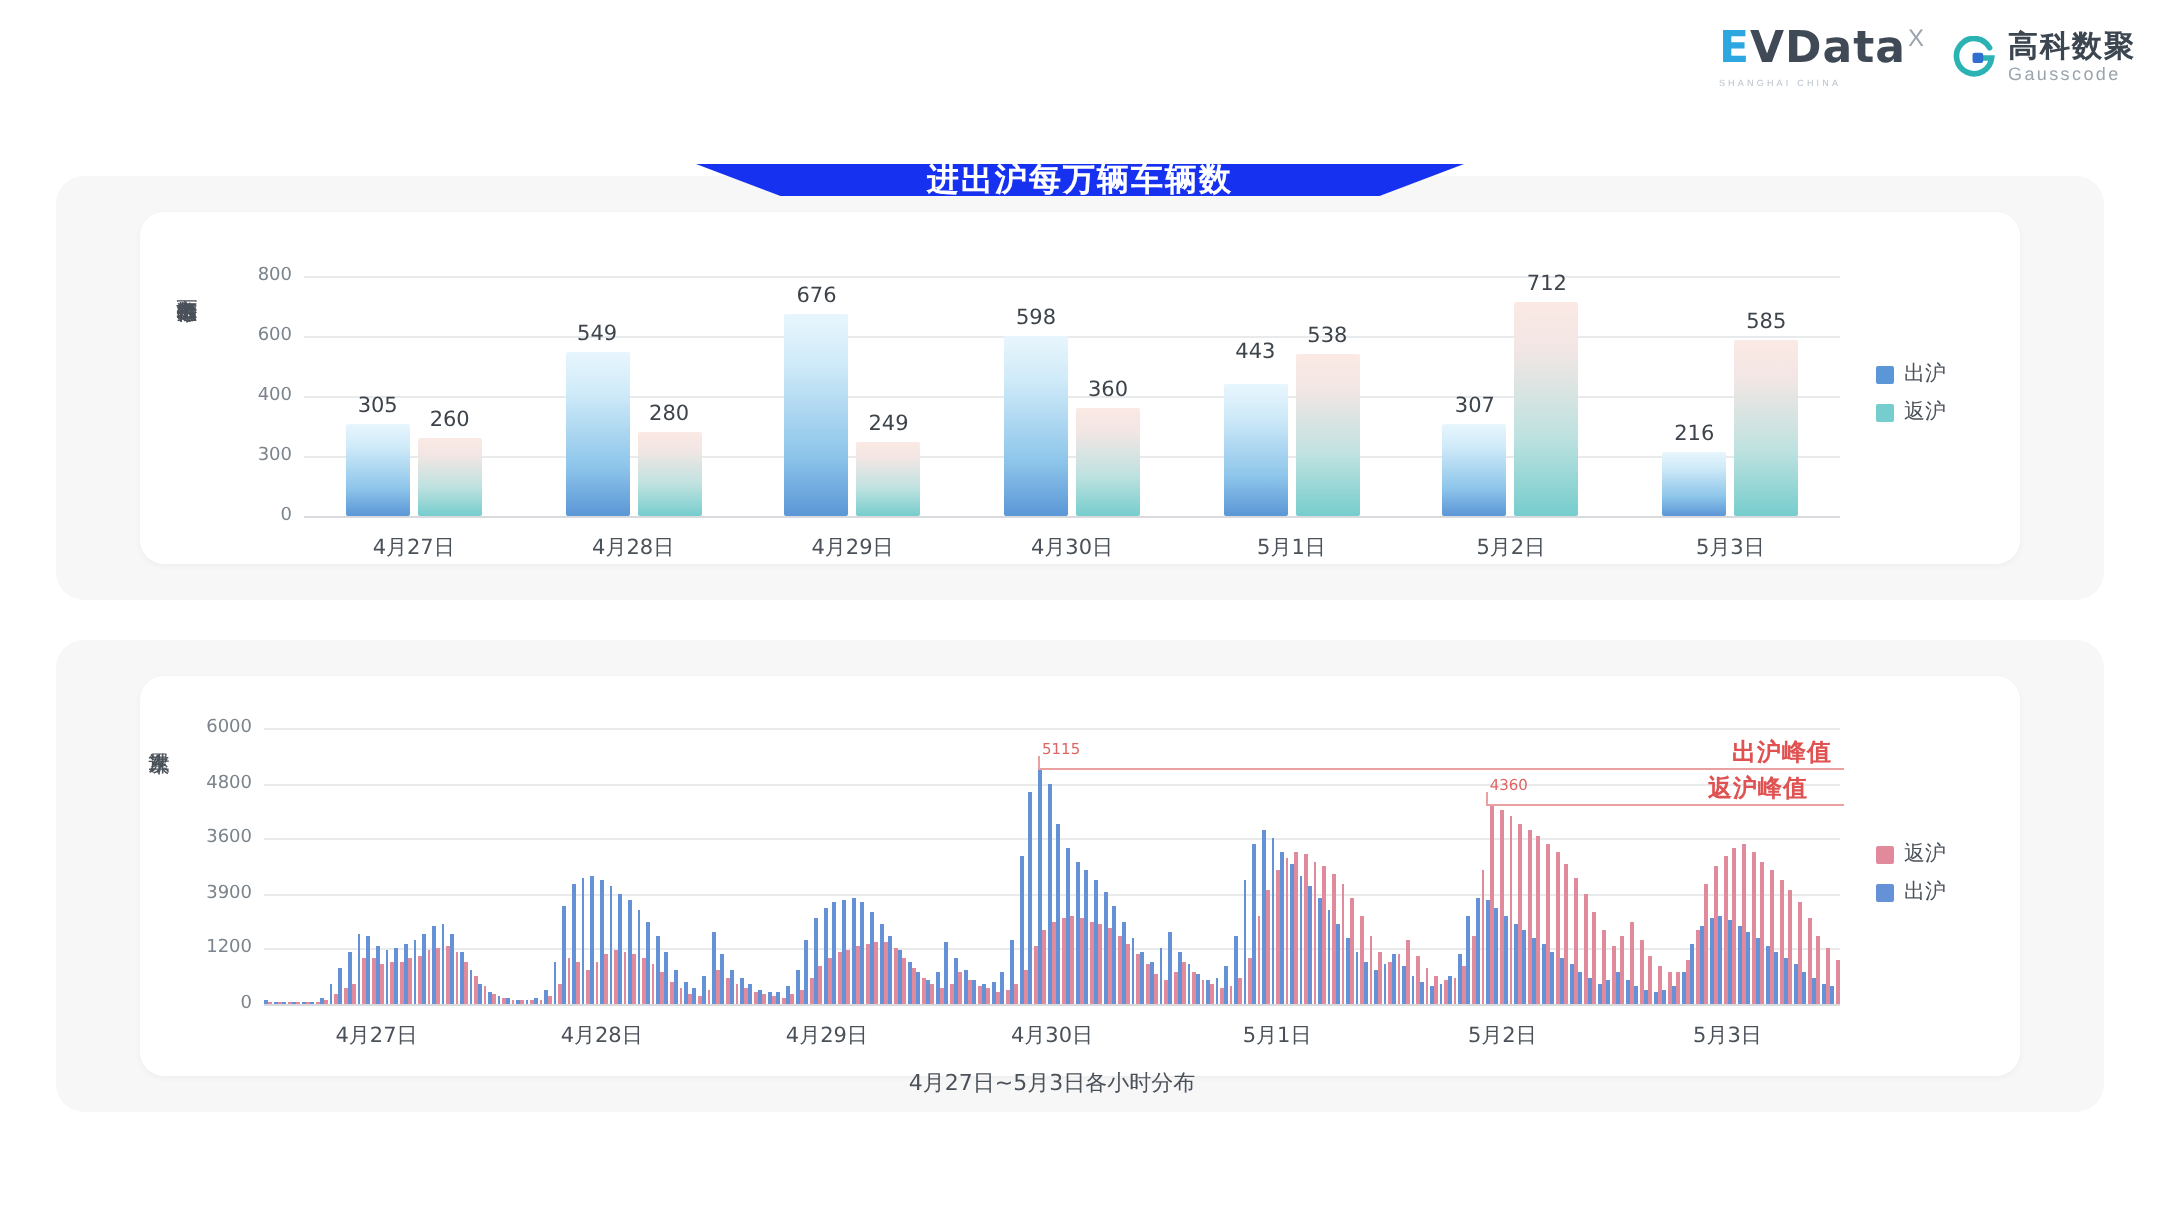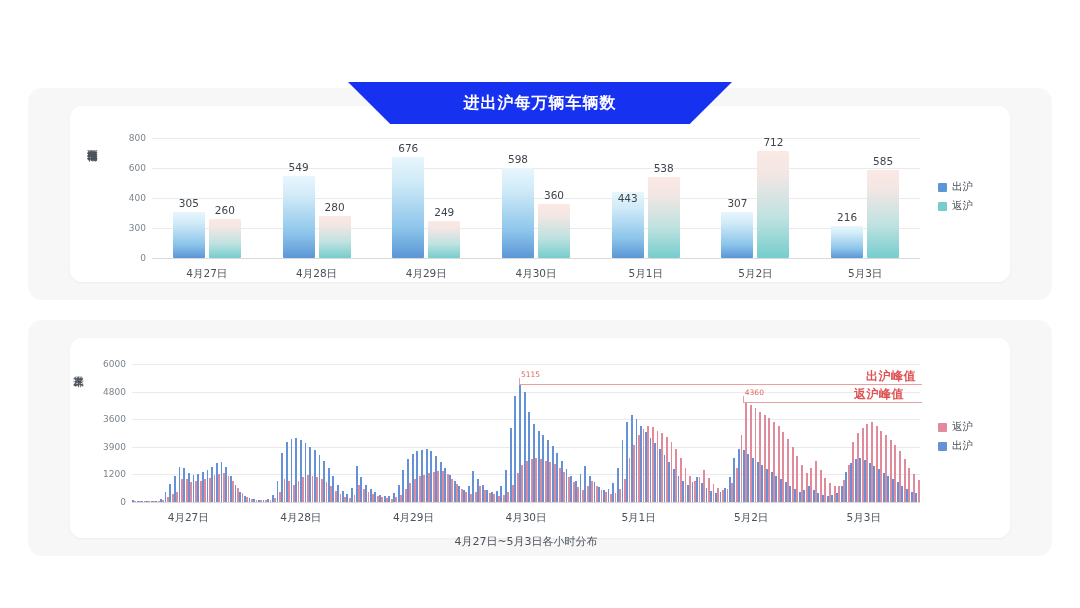--- a/index.html
+++ b/index.html
@@ -26,21 +26,21 @@
   .gauss-cn { font-size:15px; font-weight:700; color:#3c4651; letter-spacing:1px; }
   .gauss-en { font-size:9px; color:#9aa4ad; letter-spacing:1.2px; margin-top:2px; }
 
   
   .card { position:absolute; left:28px; width:1024px; background:#f7f7f8;
           border-radius:14px; }
   .card-inner { position:absolute; background:#ffffff; border-radius:12px;
                 box-shadow:0 1px 3px rgba(0,0,0,.045); }
 
   
-  .banner { position:absolute; height:42px; background:#1631ef; display:flex;
+  .banner { position:absolute; height:16px; background:#1631ef; display:flex;
             align-items:center; justify-content:center;
             clip-path: polygon(0 0, 100% 0, 89% 100%, 11% 100%); }
   .banner span { color:#fff; font-size:16px; font-weight:700; letter-spacing:1px;
                  font-family:"DejaVu Sans","Liberation Sans",sans-serif; }
 
   
   .plot { position:absolute; }
   .gridline { position:absolute; left:0; height:1px; background:#e9eaec; width:100%; }
   .axis-line { position:absolute; background:#d8dade; }
   .ytick { position:absolute; font-size:9px; color:#7b848c; text-align:right;
@@ -75,20 +75,39 @@
              font-family:"DejaVu Sans",sans-serif; }
   .peaklabel { position:absolute; font-size:12px; font-weight:700; color:#e05252;
                font-family:"DejaVu Sans",sans-serif; letter-spacing:.5px; }
   .peaktick { position:absolute; width:1px; background:#e8a0a0; }
 </style>
 </head>
 <body>
 
 <div id="page">
 
+  <div class="logo-bar">
+    <div class="evdata">
+      <div class="evdata-row">
+        <div class="ev-text"><span class="ev-e">E</span><span>VData</span></div>
+        <div class="ev-sup">X</div>
+      </div>
+      <div class="ev-sub">SHANGHAI CHINA</div>
+    </div>
+    <div class="gauss">
+      <svg class="gauss-mark" viewBox="0 0 24 24">
+        <path d="M20.5 6.4A9.6 9.6 0 1 0 21.6 12h-8.1" fill="none" stroke="#2bb3b3" stroke-width="3.1" stroke-linecap="round"></path>
+        <rect x="11.2" y="9.1" width="5.8" height="5.6" rx="1.1" fill="#2f6fd0"></rect>
+      </svg>
+      <div class="gauss-txt">
+        <div class="gauss-cn">高科数聚</div>
+        <div class="gauss-en">Gausscode</div>
+      </div>
+    </div>
+  </div>
 
   <div class="card" id="card1" style="top:88px;height:212px;">
     <div class="card-inner" id="panel1" style="left:42px;top:18px;width:940px;height:176px;"></div>
   </div>
   <div class="banner" id="banner1" style="left:348px;top:82px;width:384px;">
     <span>进出沪每万辆车辆数</span>
   </div>
   <div class="plot" id="plot1" style="left: 152px; top: 138px; width: 768px; height: 120px;">
       <div class="gridline" style="top: 120px;"></div>
       <div class="ytick" style="left: -42px; width: 36px; top: 120px;">0</div>
@@ -114,21 +133,21 @@
       <div class="barval" style="left: 232.286px; width: 48px; top: 3.6px;">676</div>
       <div class="bar back" style="left: 276.286px; width: 32px; height: 37.35px;"></div>
       <div class="barval" style="left: 268.286px; width: 48px; top: 67.65px;">249</div>
       <div class="xtick" style="left: 229.286px; width: 90px; top: 129px;">4月29日</div>
       <div class="bar out" style="left: 350px; width: 32px; height: 89.7px;"></div>
       <div class="barval" style="left: 342px; width: 48px; top: 15.3px;">598</div>
       <div class="bar back" style="left: 386px; width: 32px; height: 54px;"></div>
       <div class="barval" style="left: 378px; width: 48px; top: 51px;">360</div>
       <div class="xtick" style="left: 339px; width: 90px; top: 129px;">4月30日</div>
       <div class="bar out" style="left: 459.714px; width: 32px; height: 66.45px;"></div>
-      <div class="barval" style="left: 451.714px; width: 48px; top: 54px;">443</div>
+      <div class="barval" style="left: 451.714px; width: 48px; top: 32px;">443</div>
       <div class="bar back" style="left: 495.714px; width: 32px; height: 80.7px;"></div>
       <div class="barval" style="left: 487.714px; width: 48px; top: 24.3px;">538</div>
       <div class="xtick" style="left: 448.714px; width: 90px; top: 129px;">5月1日</div>
       <div class="bar out" style="left: 569.429px; width: 32px; height: 46.05px;"></div>
       <div class="barval" style="left: 561.429px; width: 48px; top: 58.95px;">307</div>
       <div class="bar back" style="left: 605.429px; width: 32px; height: 106.8px;"></div>
       <div class="barval" style="left: 597.429px; width: 48px; top: -1.8px;">712</div>
       <div class="xtick" style="left: 558.429px; width: 90px; top: 129px;">5月2日</div>
       <div class="bar out" style="left: 679.143px; width: 32px; height: 32.4px;"></div>
       <div class="barval" style="left: 671.143px; width: 48px; top: 72.6px;">216</div>

